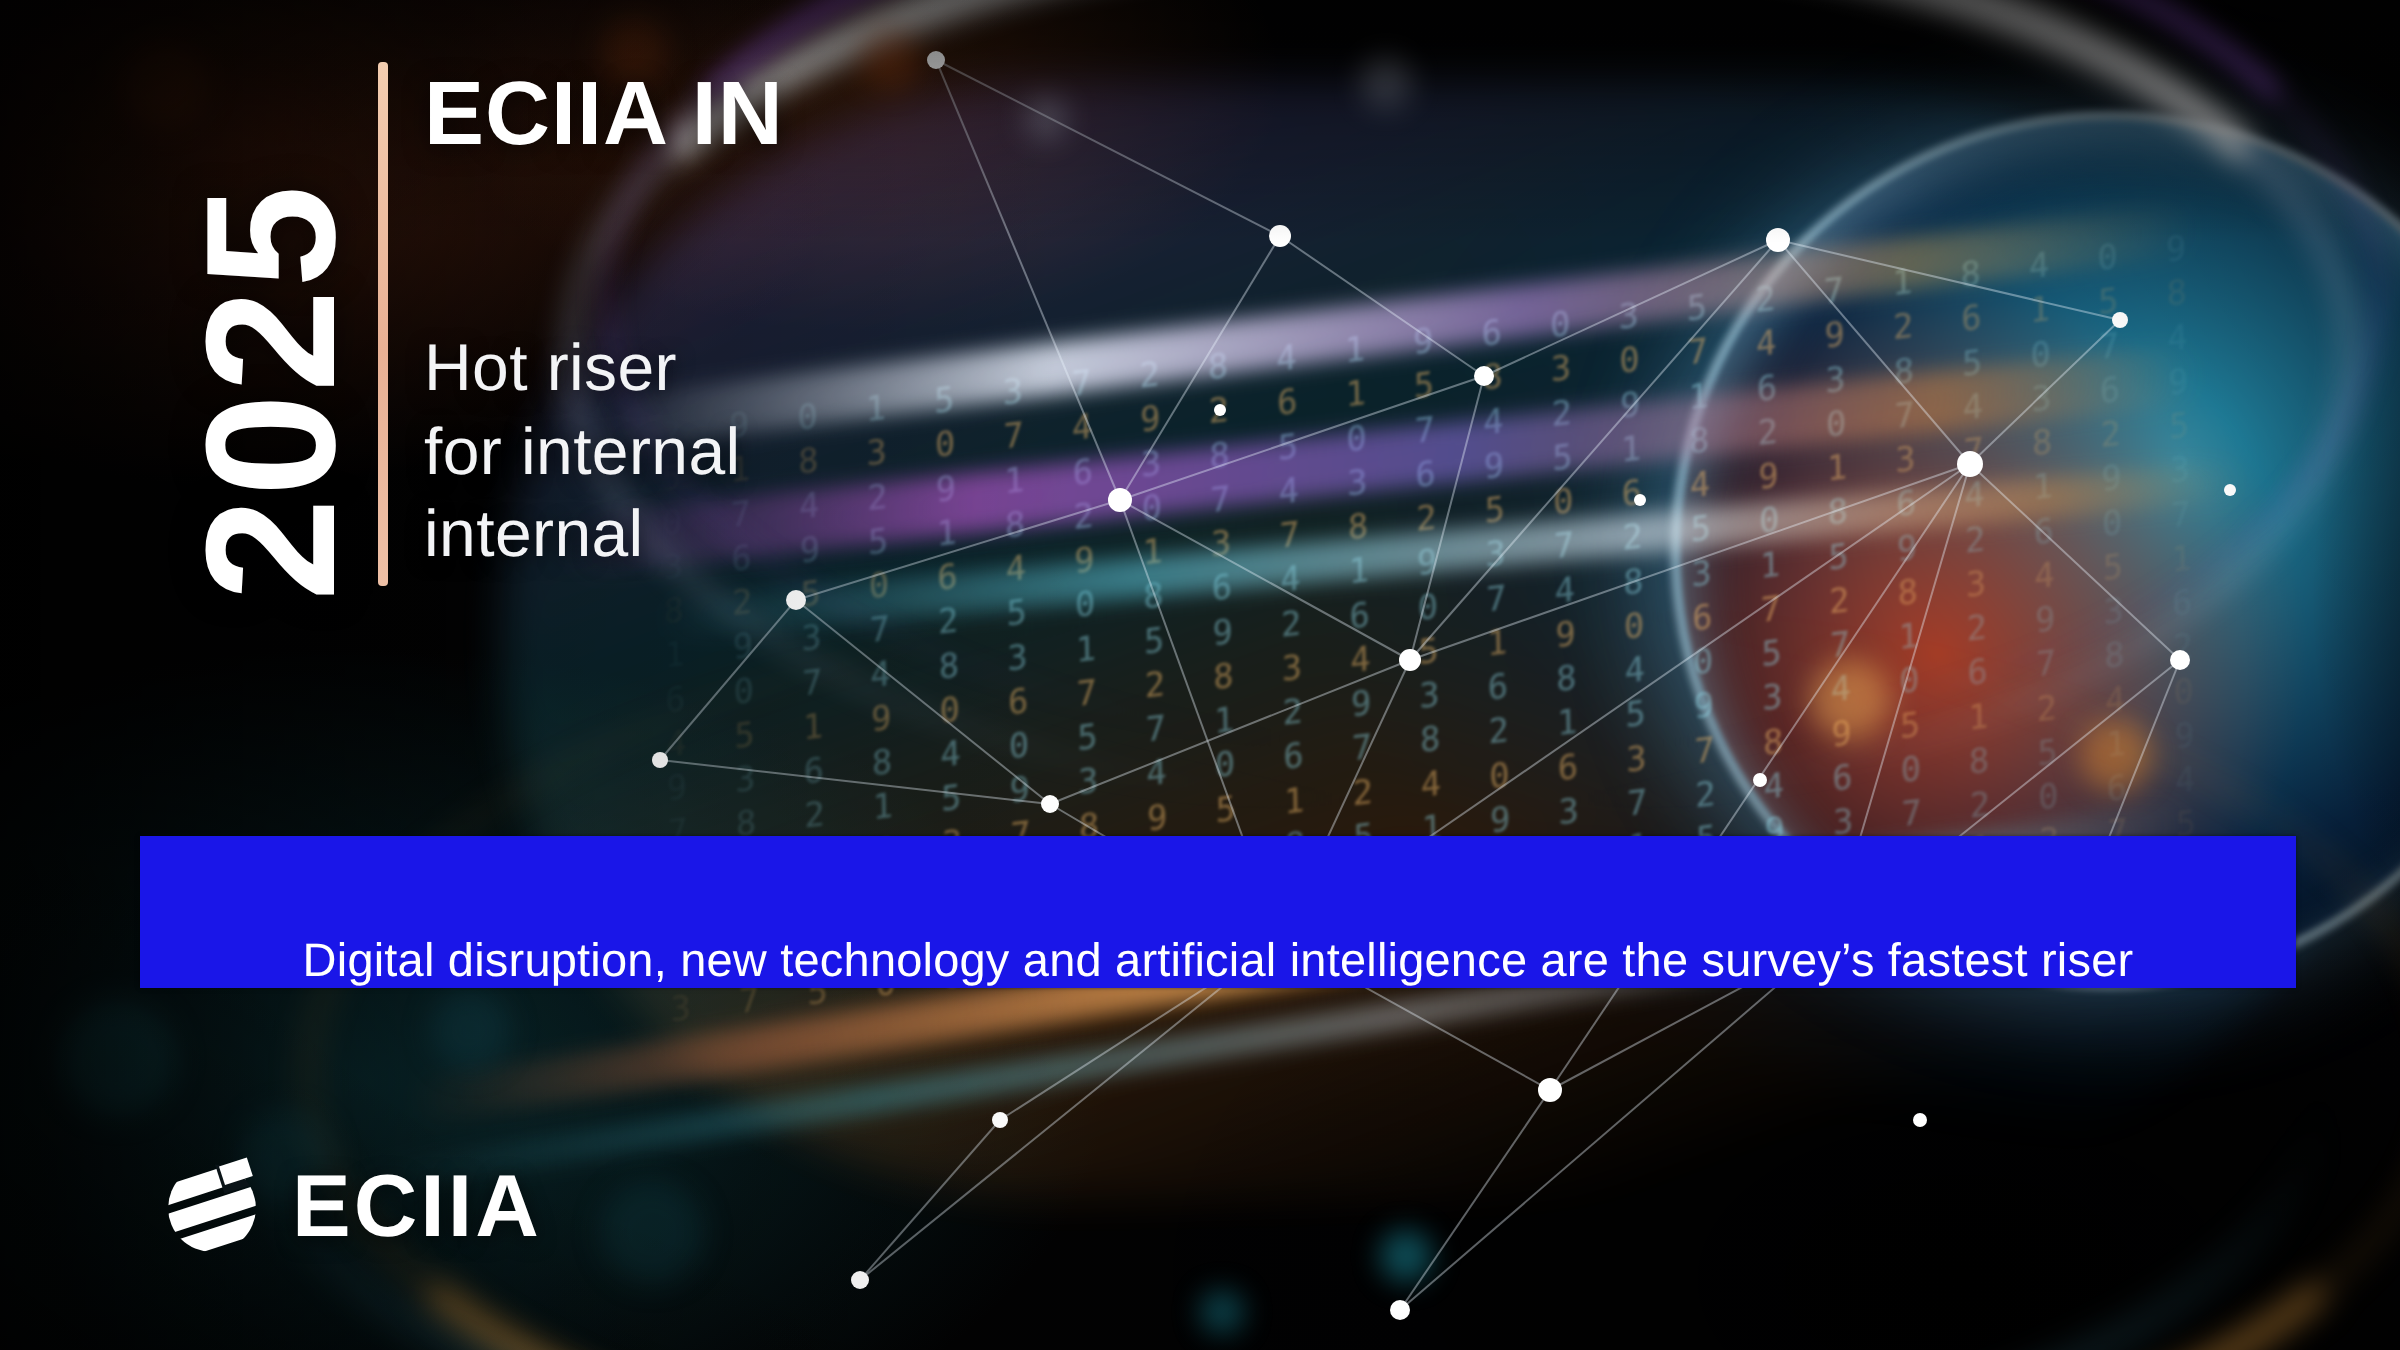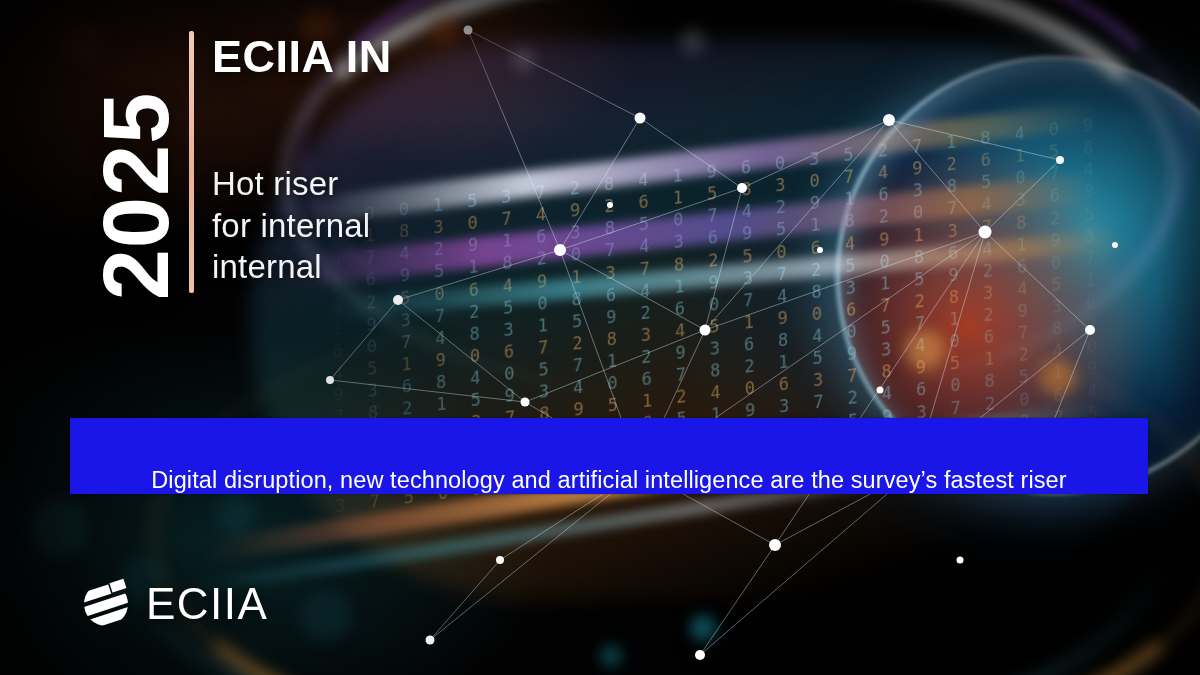--- a/index.html
+++ b/index.html
@@ -266,21 +266,21 @@
     left: 80px;
     top: 578px;
     display: flex;
     align-items: center;
     gap: 14px;
   }
   #logo-mark { width: 52px; height: 52px; display: block; }
   #logo-text {
     color: #ffffff;
     font-size: 44px;
-    font-weight: normal;
+    font-weight: bold;
     letter-spacing: 1.5px;
     line-height: 1;
     text-shadow: 0 2px 10px rgba(0,0,0,0.6);
   }
 </style>
 </head>
 <body>
 
 <div id="slide">
 

